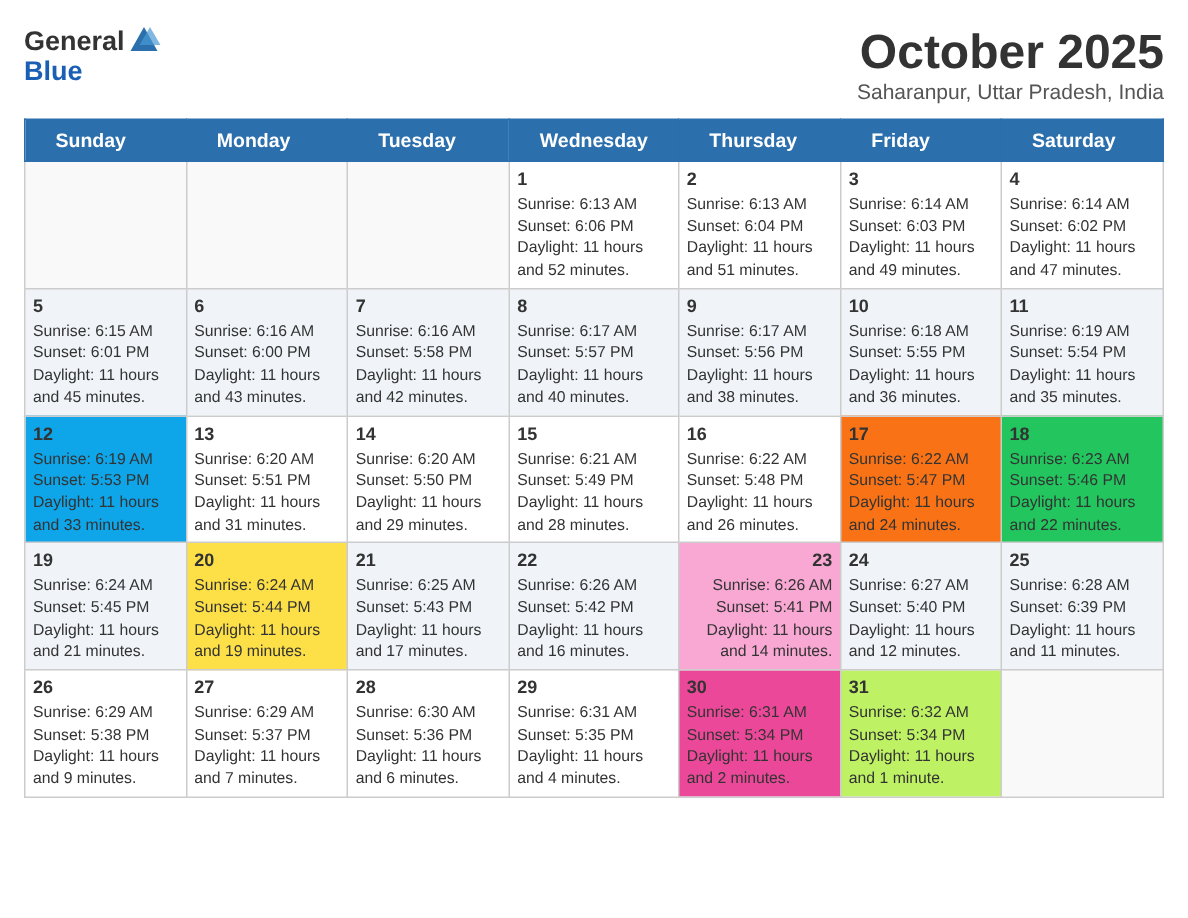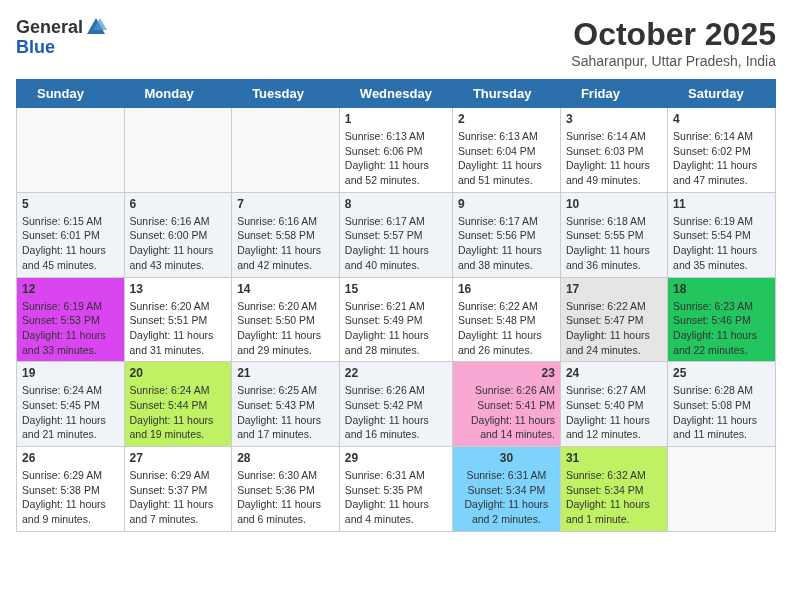--- a/index.html
+++ b/index.html
@@ -173,55 +173,55 @@
         <td style="background: rgb(240, 244, 248);">
           <div class="day-number">10</div>
           <div class="day-info"><span>Sunrise: 6:18 AM</span><br><span>Sunset: 5:55 PM</span><br><span>Daylight: 11 hours and 36 minutes.</span></div>
         </td>
         <td style="background: rgb(240, 244, 248);">
           <div class="day-number">11</div>
           <div class="day-info"><span>Sunrise: 6:19 AM</span><br><span>Sunset: 5:54 PM</span><br><span>Daylight: 11 hours and 35 minutes.</span></div>
         </td>
       </tr>
       <tr>
-        <td style="background: #d946ef;">
+        <td style="background: #0ea5e9;">
           <div class="day-number">12</div>
           <div class="day-info"><span>Sunrise: 6:19 AM</span><br><span>Sunset: 5:53 PM</span><br><span>Daylight: 11 hours and 33 minutes.</span></div>
         </td>
         <td style="background: rgb(255, 255, 255);">
           <div class="day-number">13</div>
           <div class="day-info"><span>Sunrise: 6:20 AM</span><br><span>Sunset: 5:51 PM</span><br><span>Daylight: 11 hours and 31 minutes.</span></div>
         </td>
         <td style="background: rgb(255, 255, 255);">
           <div class="day-number">14</div>
           <div class="day-info"><span>Sunrise: 6:20 AM</span><br><span>Sunset: 5:50 PM</span><br><span>Daylight: 11 hours and 29 minutes.</span></div>
         </td>
         <td style="background: rgb(255, 255, 255);">
           <div class="day-number">15</div>
           <div class="day-info"><span>Sunrise: 6:21 AM</span><br><span>Sunset: 5:49 PM</span><br><span>Daylight: 11 hours and 28 minutes.</span></div>
         </td>
         <td style="background: rgb(255, 255, 255);">
           <div class="day-number">16</div>
           <div class="day-info"><span>Sunrise: 6:22 AM</span><br><span>Sunset: 5:48 PM</span><br><span>Daylight: 11 hours and 26 minutes.</span></div>
         </td>
-        <td style="background: #e5e5e5;">
+        <td style="background: #f97316;">
           <div class="day-number">17</div>
           <div class="day-info"><span>Sunrise: 6:22 AM</span><br><span>Sunset: 5:47 PM</span><br><span>Daylight: 11 hours and 24 minutes.</span></div>
         </td>
         <td style="background: #22c55e;">
           <div class="day-number">18</div>
           <div class="day-info"><span>Sunrise: 6:23 AM</span><br><span>Sunset: 5:46 PM</span><br><span>Daylight: 11 hours and 22 minutes.</span></div>
         </td>
       </tr>
       <tr>
         <td style="background: rgb(240, 244, 248);">
           <div class="day-number">19</div>
           <div class="day-info"><span>Sunrise: 6:24 AM</span><br><span>Sunset: 5:45 PM</span><br><span>Daylight: 11 hours and 21 minutes.</span></div>
         </td>
-        <td style="background: #bef264;">
+        <td style="background: #fde047;">
           <div class="day-number">20</div>
           <div class="day-info"><span>Sunrise: 6:24 AM</span><br><span>Sunset: 5:44 PM</span><br><span>Daylight: 11 hours and 19 minutes.</span></div>
         </td>
         <td style="background: rgb(240, 244, 248);">
           <div class="day-number">21</div>
           <div class="day-info"><span>Sunrise: 6:25 AM</span><br><span>Sunset: 5:43 PM</span><br><span>Daylight: 11 hours and 17 minutes.</span></div>
         </td>
         <td style="background: rgb(240, 244, 248);">
           <div class="day-number">22</div>
           <div class="day-info"><span>Sunrise: 6:26 AM</span><br><span>Sunset: 5:42 PM</span><br><span>Daylight: 11 hours and 16 minutes.</span></div>
@@ -229,41 +229,41 @@
         <td style="background: #f9a8d4; text-align: right;">
           <div class="day-number">23</div>
           <div class="day-info"><span>Sunrise: 6:26 AM</span><br><span>Sunset: 5:41 PM</span><br><span>Daylight: 11 hours and 14 minutes.</span></div>
         </td>
         <td style="background: rgb(240, 244, 248);">
           <div class="day-number">24</div>
           <div class="day-info"><span>Sunrise: 6:27 AM</span><br><span>Sunset: 5:40 PM</span><br><span>Daylight: 11 hours and 12 minutes.</span></div>
         </td>
         <td style="background: rgb(240, 244, 248);">
           <div class="day-number">25</div>
-          <div class="day-info"><span>Sunrise: 6:28 AM</span><br><span>Sunset: 5:08 PM</span><br><span>Daylight: 11 hours and 11 minutes.</span></div>
+          <div class="day-info"><span>Sunrise: 6:28 AM</span><br><span>Sunset: 6:39 PM</span><br><span>Daylight: 11 hours and 11 minutes.</span></div>
         </td>
       </tr>
       <tr>
         <td style="background: rgb(255, 255, 255);">
           <div class="day-number">26</div>
           <div class="day-info"><span>Sunrise: 6:29 AM</span><br><span>Sunset: 5:38 PM</span><br><span>Daylight: 11 hours and 9 minutes.</span></div>
         </td>
         <td style="background: rgb(255, 255, 255);">
           <div class="day-number">27</div>
           <div class="day-info"><span>Sunrise: 6:29 AM</span><br><span>Sunset: 5:37 PM</span><br><span>Daylight: 11 hours and 7 minutes.</span></div>
         </td>
         <td style="background: rgb(255, 255, 255);">
           <div class="day-number">28</div>
           <div class="day-info"><span>Sunrise: 6:30 AM</span><br><span>Sunset: 5:36 PM</span><br><span>Daylight: 11 hours and 6 minutes.</span></div>
         </td>
         <td style="background: rgb(255, 255, 255); margin-left: 28px;">
           <div class="day-number">29</div>
           <div class="day-info"><span>Sunrise: 6:31 AM</span><br><span>Sunset: 5:35 PM</span><br><span>Daylight: 11 hours and 4 minutes.</span></div>
         </td>
-        <td style="background: #7dd3fc; text-align: center;">
+        <td style="background: #ec4899;">
           <div class="day-number">30</div>
           <div class="day-info"><span>Sunrise: 6:31 AM</span><br><span>Sunset: 5:34 PM</span><br><span>Daylight: 11 hours and 2 minutes.</span></div>
         </td>
         <td style="background: #bef264;">
           <div class="day-number">31</div>
           <div class="day-info"><span>Sunrise: 6:32 AM</span><br><span>Sunset: 5:34 PM</span><br><span>Daylight: 11 hours and 1 minute.</span></div>
         </td>
         <td class="empty-cell" style="background: rgb(255, 255, 255);"></td>
       </tr>
     </tbody>

